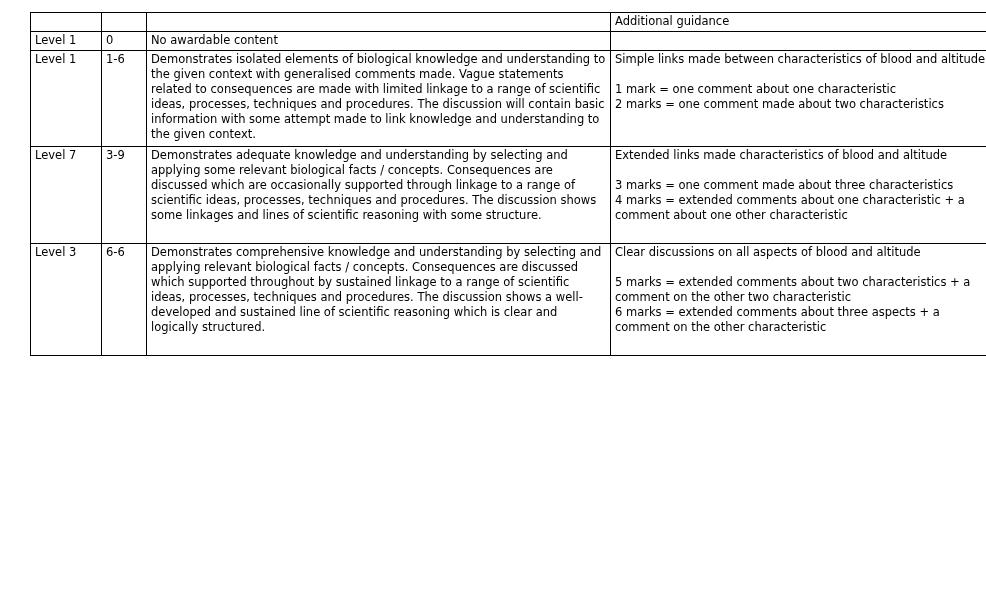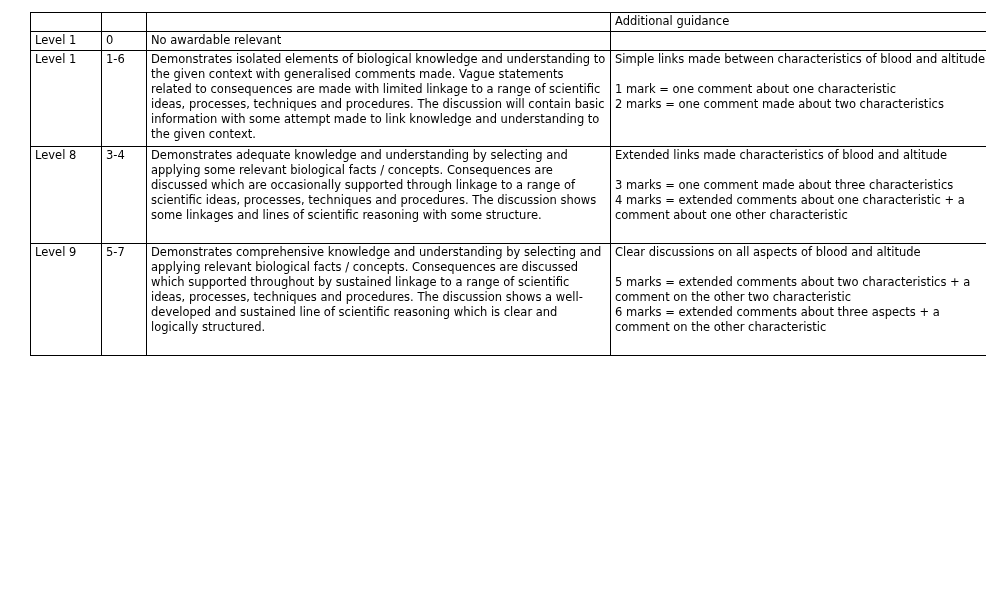--- a/index.html
+++ b/index.html
@@ -54,47 +54,47 @@
       <tr class="header-row">
         <td class="level-col"></td>
         <td class="marks-col"></td>
         <td class="desc-col"></td>
         <td class="guide-col">Additional guidance</td>
       </tr>
 
       <tr class="row-l0">
         <td class="level-col">Level 1</td>
         <td class="marks-col">0</td>
-        <td class="desc-col">No awardable relevant</td>
+        <td class="desc-col">No awardable content</td>
         <td class="guide-col"></td>
       </tr>
 
       <tr class="row-l1">
         <td class="level-col">Level 1</td>
         <td class="marks-col">1-6</td>
         <td class="desc-col">Demonstrates isolated elements of biological knowledge and understanding to the given context with generalised comments made. Vague statements related to consequences are made with limited linkage to a range of scientific ideas, processes, techniques and procedures. The discussion will contain basic information with some attempt made to link knowledge and understanding to the given context.</td>
         <td class="guide-col">Simple links made between characteristics of blood and altitude
 
 1 mark = one comment about one characteristic
 2 marks = one comment made about two characteristics</td>
       </tr>
 
       <tr class="row-l2">
-        <td class="level-col">Level 8</td>
-        <td class="marks-col">3-4</td>
+        <td class="level-col">Level 7</td>
+        <td class="marks-col">3-9</td>
         <td class="desc-col">Demonstrates adequate knowledge and understanding by selecting and applying some relevant biological facts / concepts. Consequences are discussed which are occasionally supported through linkage to a range of scientific ideas, processes, techniques and procedures. The discussion shows some linkages and lines of scientific reasoning with some structure.</td>
         <td class="guide-col">Extended links made characteristics of blood and altitude
 
 3 marks = one comment made about three characteristics
 4 marks = extended comments about one characteristic + a comment about one other characteristic</td>
       </tr>
 
       <tr class="row-l3">
-        <td class="level-col">Level 9</td>
-        <td class="marks-col">5-7</td>
+        <td class="level-col">Level 3</td>
+        <td class="marks-col">6-6</td>
         <td class="desc-col">Demonstrates comprehensive knowledge and understanding by selecting and applying relevant biological facts / concepts. Consequences are discussed which supported throughout by sustained linkage to a range of scientific ideas, processes, techniques and procedures. The discussion shows a well-developed and sustained line of scientific reasoning which is clear and logically structured.</td>
         <td class="guide-col">Clear discussions on all aspects of blood and altitude
 
 5 marks = extended comments about two characteristics + a comment on the other two characteristic
 6 marks = extended comments about three aspects + a comment on the other characteristic</td>
       </tr>
     </tbody>
   </table>
 </div>
 

